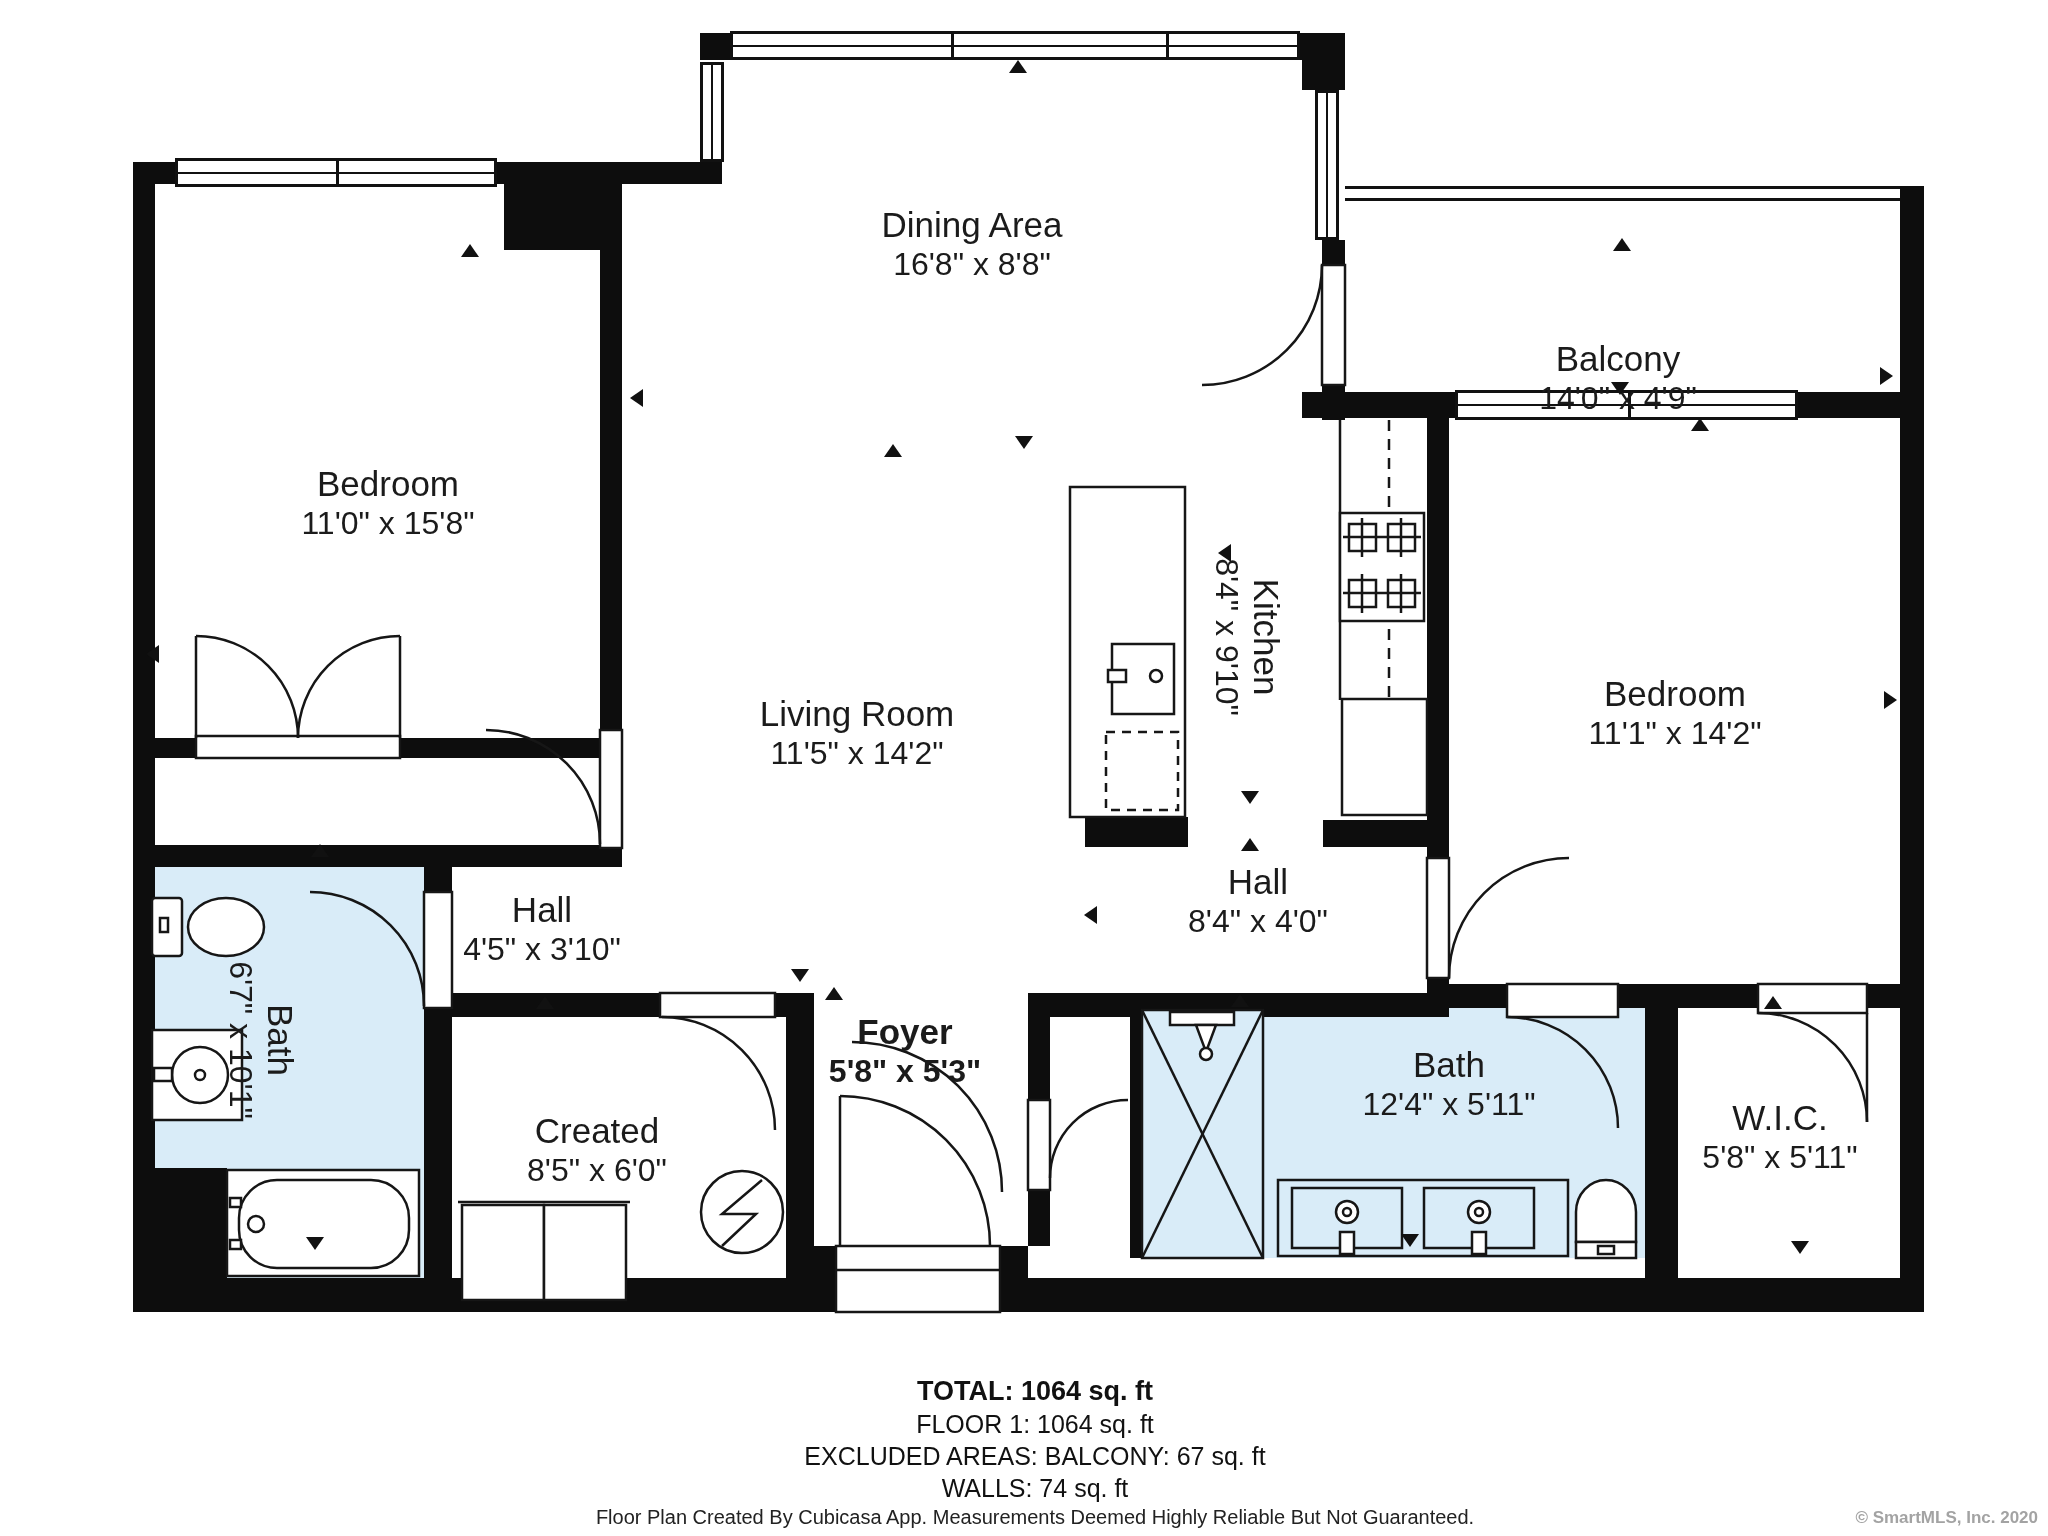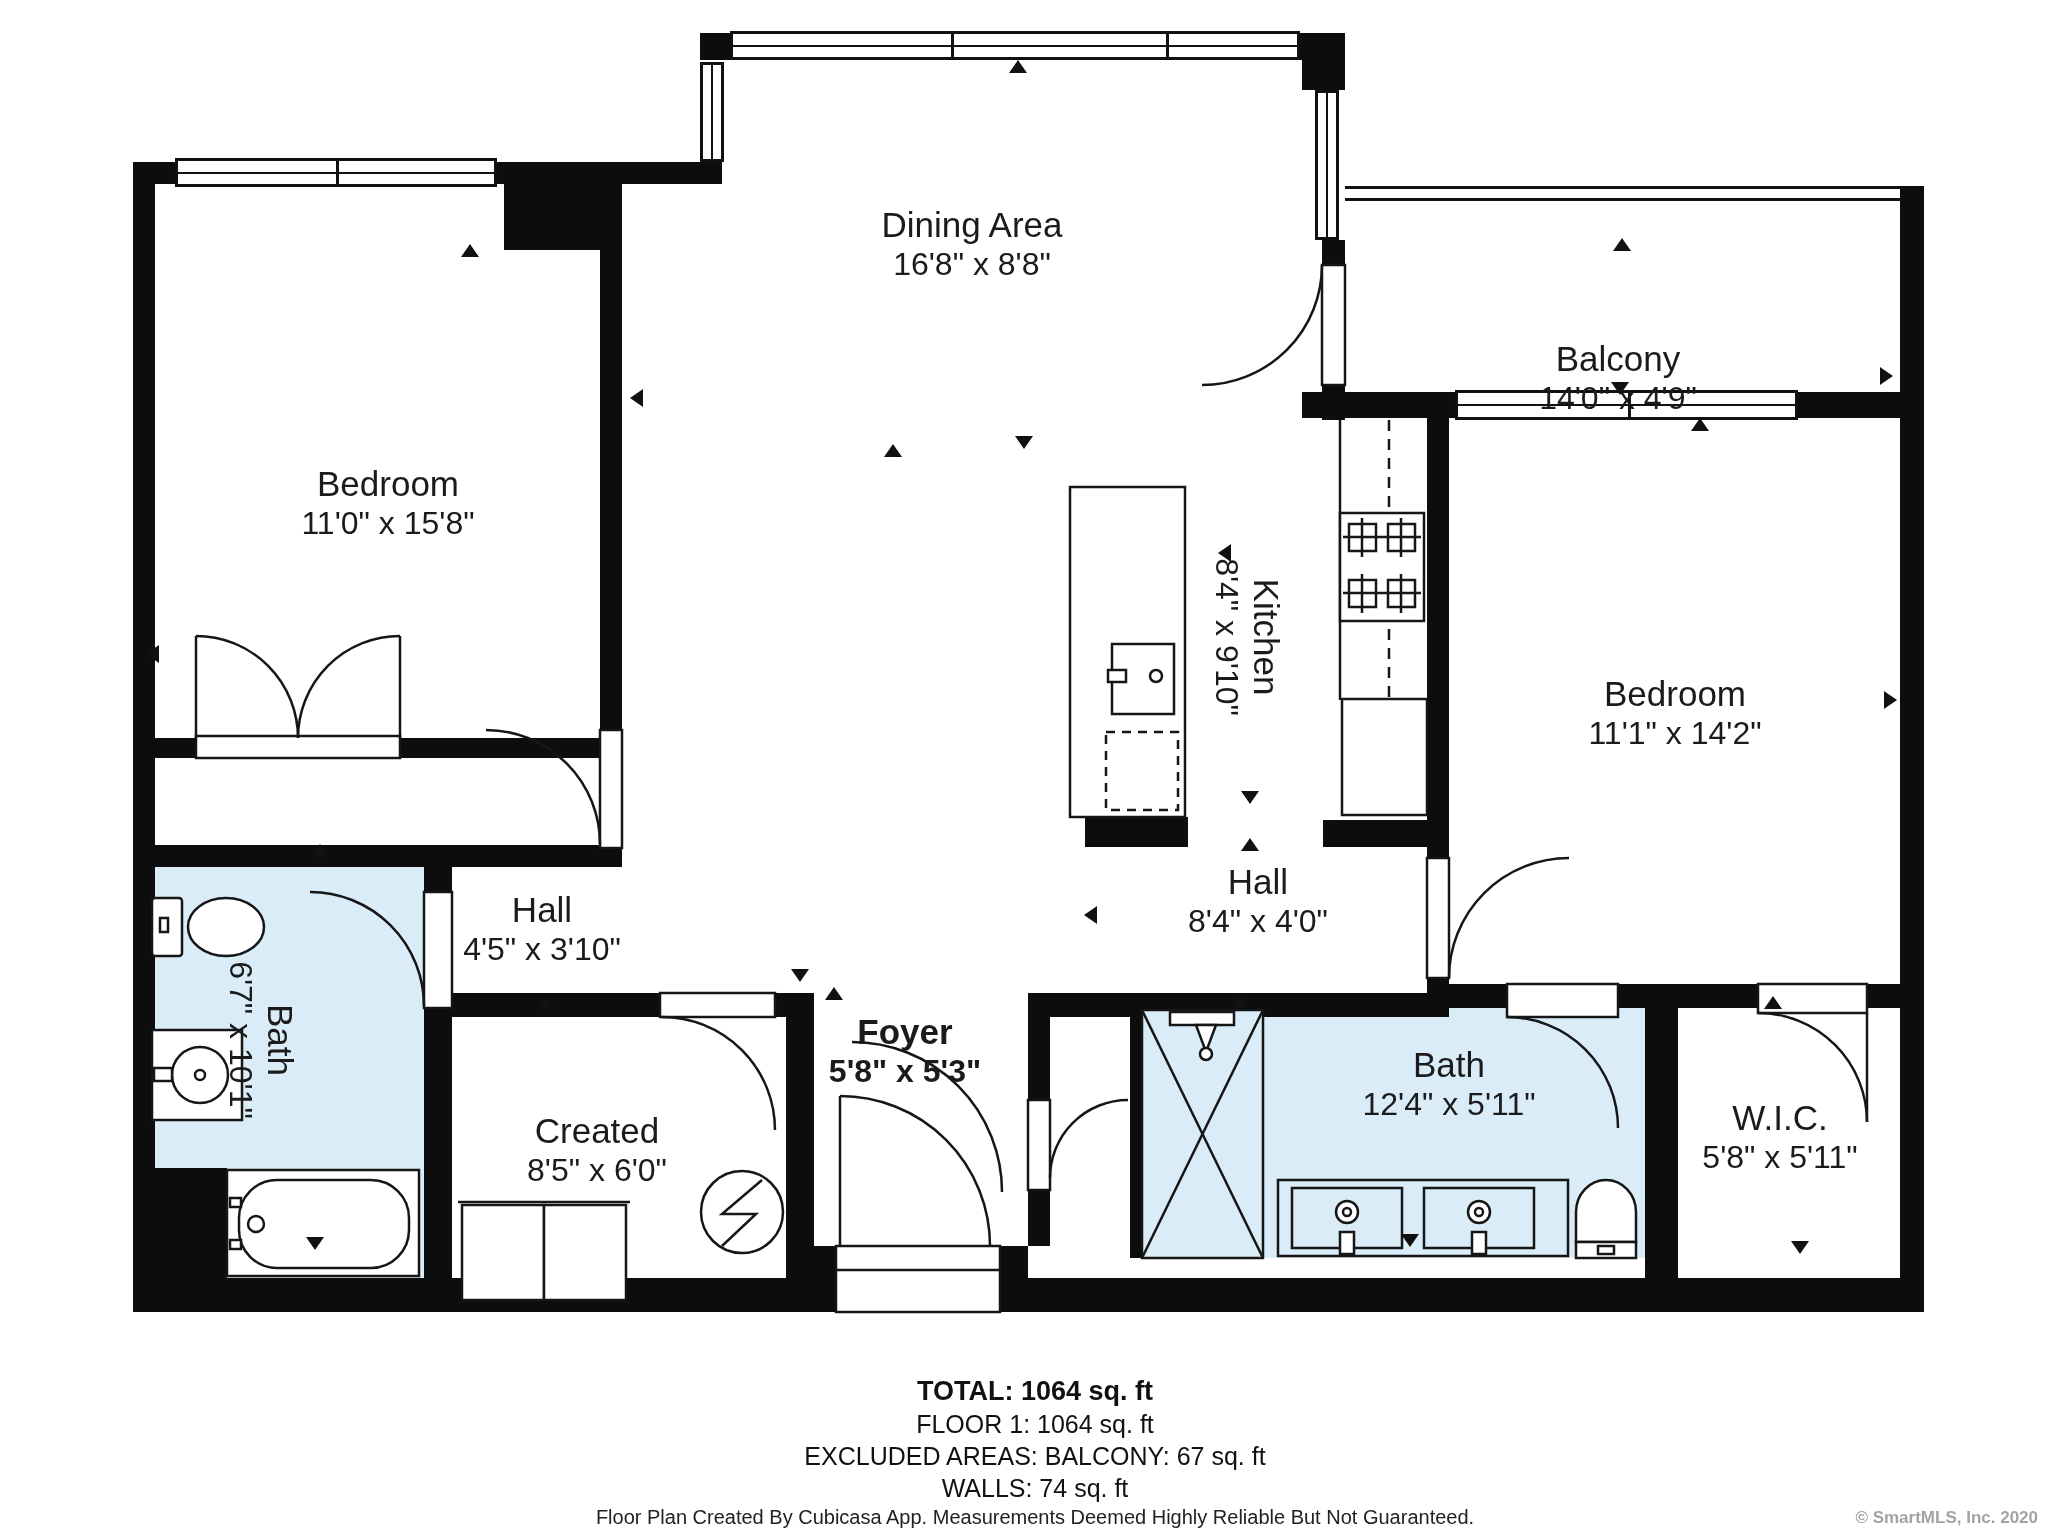--- a/index.html
+++ b/index.html
@@ -205,20 +205,24 @@
     <div class="rdims">11'0" x 15'8"</div>
   </div>
   <div class="room-label" style="left:924px;top:244px;margin-left:48px;">
     <div class="rname">Dining Area</div>
     <div class="rdims">16'8" x 8'8"</div>
   </div>
   <div class="room-label" style="left:1618px;top:378px;">
     <div class="rname">Balcony</div>
     <div class="rdims">14'0" x 4'9"</div>
   </div>
+  <div class="room-label" style="left:857px;top:733px;">
+    <div class="rname">Living Room</div>
+    <div class="rdims">11'5" x 14'2"</div>
+  </div>
   <div class="room-label rot90" style="left:1247px;top:637px;">
     <div class="rname">Kitchen</div>
     <div class="rdims">8'4" x 9'10"</div>
   </div>
   <div class="room-label" style="left:1675px;top:713px;">
     <div class="rname">Bedroom</div>
     <div class="rdims">11'1" x 14'2"</div>
   </div>
   <div class="room-label" style="left:542px;top:929px;">
     <div class="rname">Hall</div>

